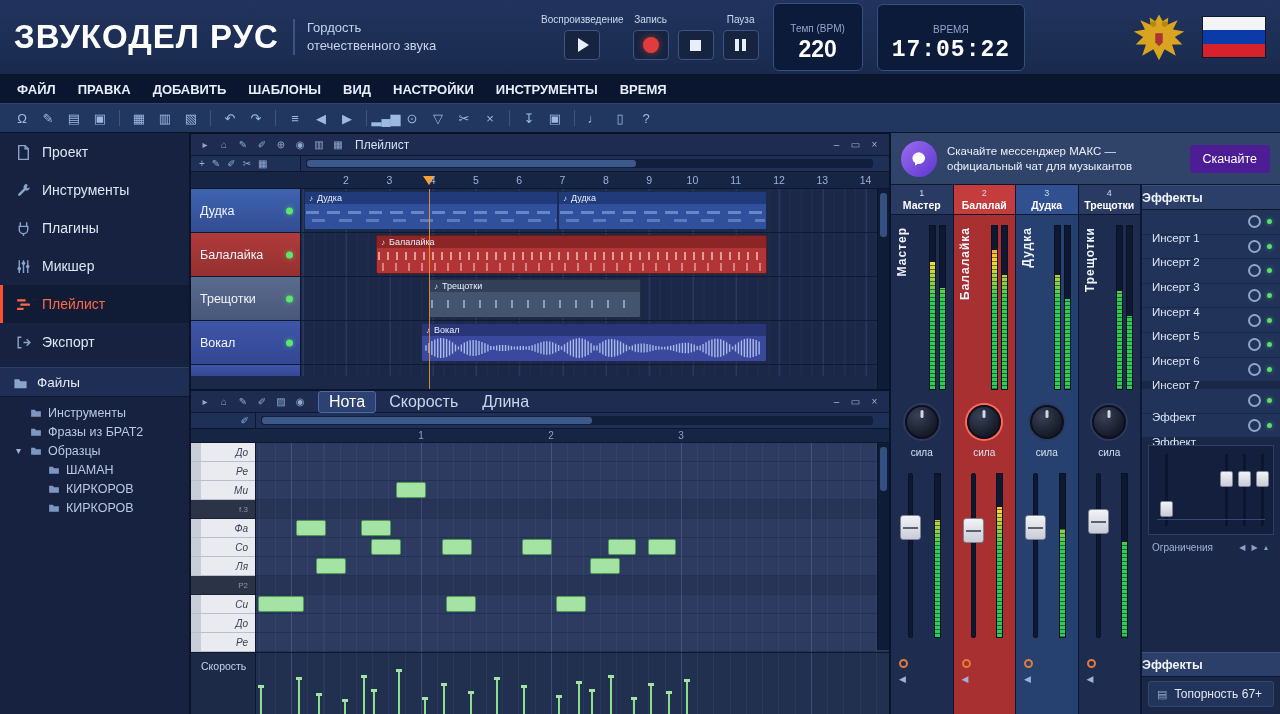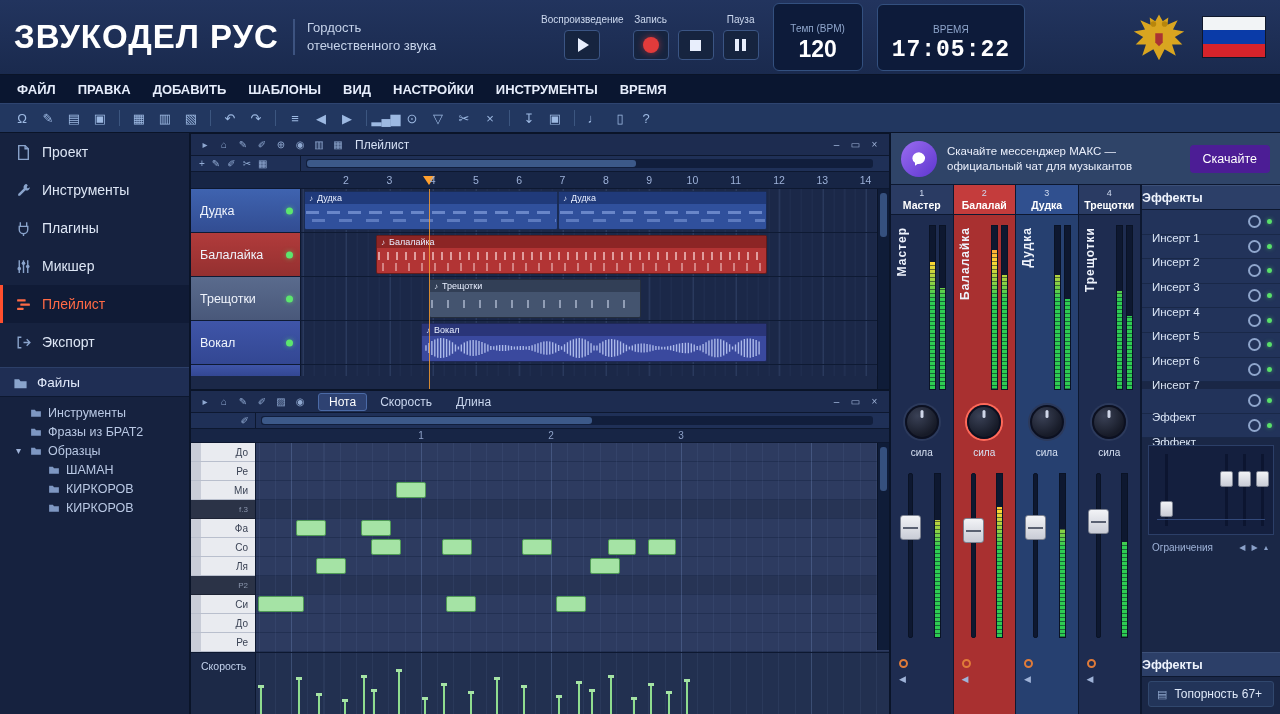--- a/index.html
+++ b/index.html
@@ -130,31 +130,31 @@
   .pat.sparse{background-image:
       repeating-linear-gradient(90deg, rgba(220,230,250,.5) 0 2px, transparent 2px 16px);
       background-size:auto 8px;background-position:0 6px;}
   .clip-wave{position:absolute;left:2px;right:2px;top:13px;bottom:2px;}
   .vscroll{position:absolute;width:12px;background:#0f1c38;border-left:1px solid #0a1428;z-index:8;}
   .pl-vscroll{top:55px;right:0;bottom:0;}
   .pr-vscroll{top:52px;right:0;bottom:63px;}
   .vthumb{position:absolute;left:2px;right:2px;top:4px;height:44px;background:#35507e;border-radius:3px;}
 
   
-  .tab{padding:1px 10px;font-size:12px;color:#c9d6ee;margin:0 1px;border-radius:3px;border:1px solid transparent;}
+  .tab{padding:1px 10px;font-size:16px;color:#c9d6ee;margin:0 1px;border-radius:3px;border:1px solid transparent;}
   .tab.active{background:#2e4272;border-color:#4b6aa6;color:#fff;}
   .pr-scrollrow{height:16px;display:flex;background:#1f3057;border-bottom:1px solid #0d1830;}
   .pr-corner{width:65px;border-right:1px solid #0d1830;display:flex;align-items:center;justify-content:flex-end;
              padding:0 6px;color:#93acd4;font-size:10px;flex:none;}
   .pr-ruler{height:14px;background:#172545;border-bottom:1px solid #0d1830;position:relative;}
   .pr-num{position:absolute;top:1px;font-size:10px;color:#8ea2c8;transform:translateX(-50%);}
   .pr-main{display:flex;height:209px;position:relative;}
   .pr-keys{width:65px;display:flex;flex-direction:column;border-right:1px solid #0d1830;flex:none;}
   .pr-key{height:19px;display:flex;align-items:center;justify-content:flex-end;padding-right:7px;font-size:10px;}
-  .pr-key.white{background:linear-gradient(90deg,#c9cdd8 0 10px,#e9ebf0 10px);color:#3a4254;border-bottom:1px solid #b9bfcd;}
+  .pr-key.white{background:linear-gradient(90deg,#c9cdd8 0 10px,#e9ebf0 10px);color:#3a4254;border-bottom:1px solid #b9bfcd;font-style:italic;}
   .pr-key.black{background:#2b3347;color:#8b96ad;font-size:8px;border-bottom:1px solid #1d2334;}
   .pr-grid{flex:1;position:relative;}
   .grow{height:19px;border-bottom:1px solid #223052;}
   .grow.white{background:#2d3b60;}
   .grow.black{background:#273455;}
   .pr-grid::after,.pr-vel-grid::after{content:'';position:absolute;inset:0;pointer-events:none;
     background-image:
       repeating-linear-gradient(90deg, rgba(140,170,230,.18) 0 1px, transparent 1px 130px),
       repeating-linear-gradient(90deg, rgba(140,170,230,.07) 0 1px, transparent 1px 16.25px);
     background-position:35px 0;}
@@ -272,21 +272,21 @@
         <div class="tbtn">
             <span class="pb">
               <i></i>
               <i></i>
             </span>
           </div>
       </div>
     </div>
     <div class="valuebox">
       <div class="vb-label">Темп (BPM)</div>
-      <div class="vb-value">120</div>
+      <div class="vb-value">220</div>
     </div>
     <div class="valuebox">
       <div class="vb-label">ВРЕМЯ</div>
       <div class="vb-value vb-mono">17:05:22</div>
     </div>
     <div class="hdr-spacer"></div>
     <div class="emblem">
       <svg viewBox="0 0 60 60" width="56" height="56">
         <path fill="#d9a520" d="M30 6 L34 13 L40 9 L39 17 L50 12 L45 22 L57 24 L47 30 L55 38 L44 38 L48 50 L36 43 L30 55 L24 43 L12 50 L16 38 L5 38 L13 30 L3 24 L15 22 L10 12 L21 17 L20 9 L26 13 Z"></path>
         <circle cx="24" cy="16" r="3" fill="#b8860b"></circle>

